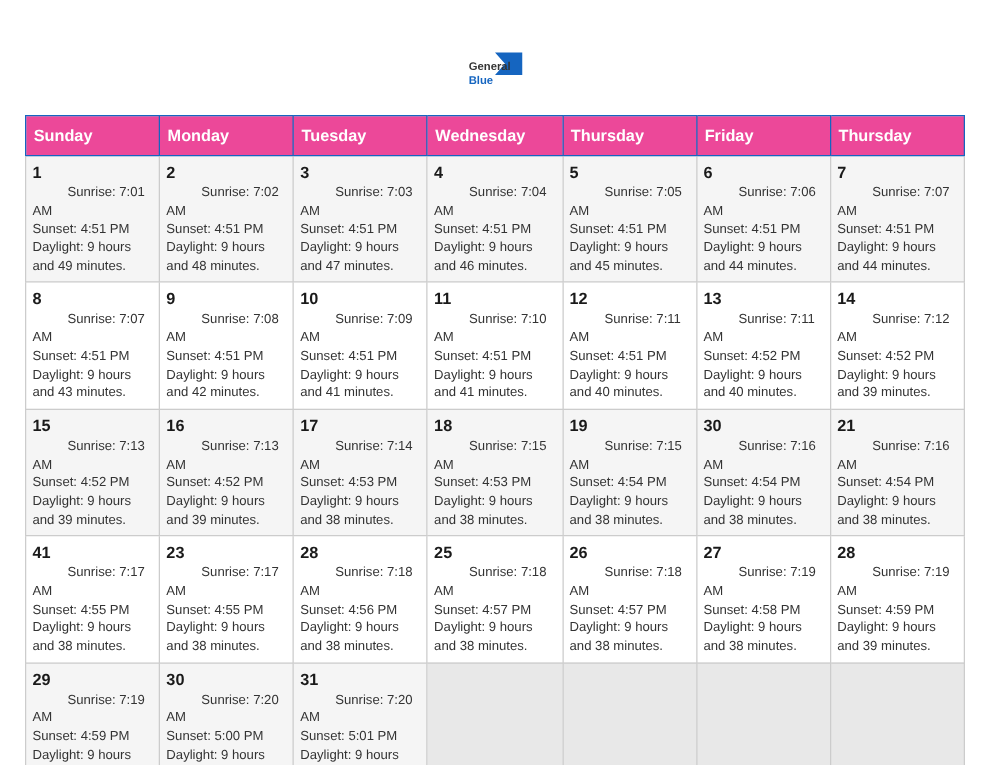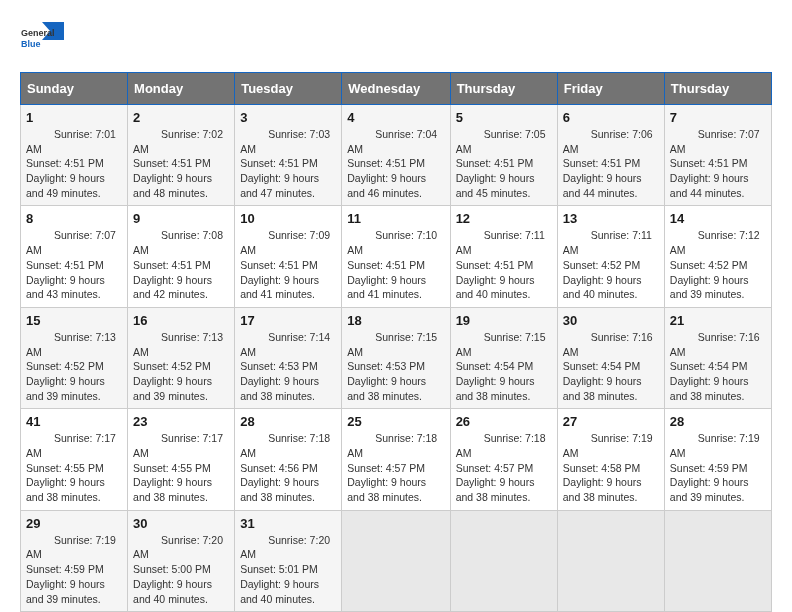--- a/index.html
+++ b/index.html
@@ -5,23 +5,24 @@
     * { box-sizing: border-box; margin: 0; padding: 0; }
     body {
       font-family: Arial, sans-serif;
       background: #fff;
       width: 792px;
       min-height: 612px;
       padding: 20px;
     }
     .header {
       display: flex;
-      justify-content: space-between;
+      justify-content: center;
       align-items: flex-start;
       margin-bottom: 16px;
+      margin-top: 20px;
     }
     .logo {
       display: flex;
       flex-direction: column;
       align-items: flex-start;
     }
     .logo-wrapper {
       display: flex;
       align-items: center;
       gap: 4px;
@@ -38,21 +39,21 @@
       font-size: 16px;
       font-weight: normal;
       color: #555;
     }
     .calendar {
       width: 100%;
       border-collapse: collapse;
       font-size: 11px;
     }
     .calendar thead tr th {
-      background-color: #737373;
+      background-color: #ec4899;
       color: #fff;
       padding: 8px 6px;
       text-align: left;
       font-size: 13px;
       font-weight: bold;
       border: 1px solid #1565c0;
     }
     .calendar tbody tr td {
       border: 1px solid #ccc;
       vertical-align: top;

